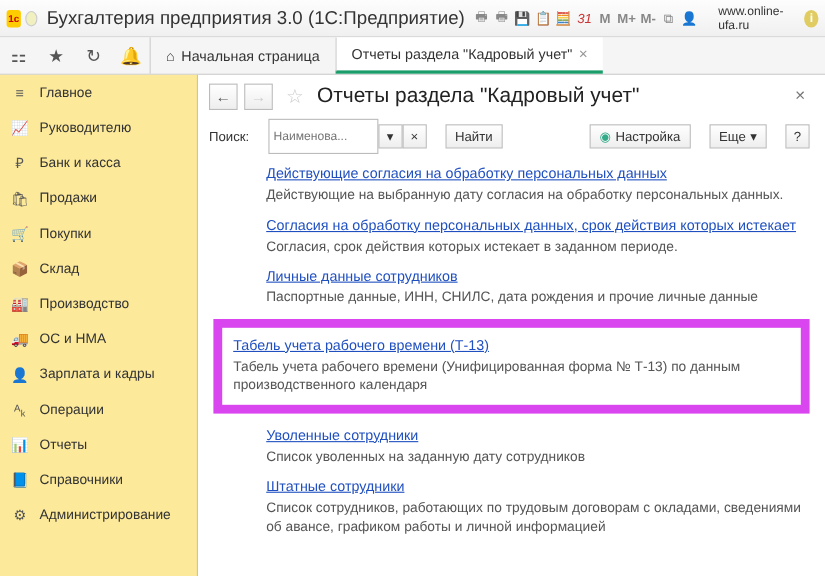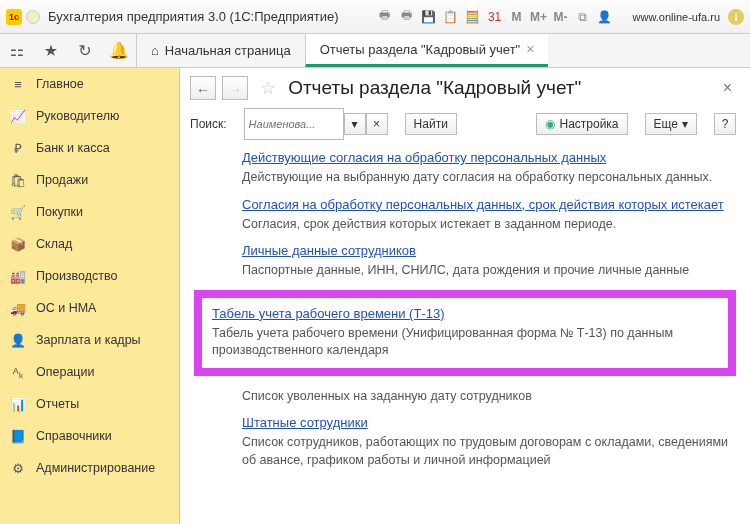--- a/index.html
+++ b/index.html
@@ -2,21 +2,21 @@
 <html><head>
 <meta charset="utf-8">
 <style>
 * { box-sizing: border-box; margin: 0; padding: 0; }
 body { font-family: Arial, sans-serif; font-size: 12px; background: #fff; width: 750px; height: 524px; overflow: hidden; }
 
 
 .titlebar { height: 34px; background: linear-gradient(#fdfdfd,#f0f0f0); border-bottom: 1px solid #ccc; display: flex; align-items: center; padding: 0 6px; gap: 4px; }
 .titlebar .logo { width: 16px; height: 16px; background: #ffcc00; border-radius: 3px; font-size: 9px; display:flex;align-items:center;justify-content:center;color:#c00;font-weight:bold; }
 .titlebar .circle { width: 14px; height: 14px; border-radius: 50%; background: #f0f0c0; border:1px solid #ccc; }
-.titlebar .title { font-size: 13px; color: #333; margin-left: 4px; flex: 0 0 auto; }
+.titlebar .title { font-size: 17px; color: #333; margin-left: 4px; flex: 0 0 auto; }
 .titlebar .spacer { flex: 1; }
 .titlebar .tb-icon { width: 18px; height: 18px; display:flex;align-items:center;justify-content:center; font-size: 12px; color:#888; cursor:pointer; }
 .tb-m { font-weight:bold; color:#666; font-size:13px; }
 .tb-url { font-size: 11px; color:#333; margin-left: 2px; padding-left: 13px; }
 .tb-info { width:16px;height:16px;border-radius:50%;background:#e0cc60;color:#fff;display:flex;align-items:center;justify-content:center;font-weight:bold;font-size:11px;margin-left:4px; }
 
 
 .tabbar { height: 34px; background: #f5f5f5; border-bottom: 1px solid #ccc; display: flex; align-items: stretch; }
 .tabbar .iconbtn { width: 34px; display:flex;align-items:center;justify-content:center; color:#555; font-size:16px; cursor:pointer; }
 .tab { display:flex; align-items:center; padding: 0 14px; border-left:1px solid #ccc; font-size:13px; color:#333; gap:6px; cursor:pointer; }
@@ -36,21 +36,21 @@
 .content-header { display:flex; align-items:center; gap:6px; margin-bottom: 8px; }
 .navbtn { width:26px; height:24px; border:1px solid #bbb; background:linear-gradient(#fff,#eee); display:flex;align-items:center;justify-content:center; cursor:pointer; font-size:14px;color:#555; }
 .navbtn.disabled { color:#ccc; }
 .star { font-size:18px; color:#ccc; margin: 0 6px; }
 .page-title { font-size: 19px; color:#222; flex:1; }
 .close-page { font-size:16px; color:#777; cursor:pointer; padding:0 4px; }
 
 .toolbar { display:flex; align-items:center; gap:17px; margin-bottom: 10px; }
 .toolbar label { color:#333; }
 .search-wrap { display:flex; align-items:center; }
-.search-input { width:100px; height:22px; border:1px solid #bbb; padding:15px 4px; font-size:11px; color:#999;font-style:italic; }
+.search-input { width:100px; height:22px; border:1px solid #bbb; padding:15px 4px; font-size:11px; color:#999; }
 .btn { height:22px; border:1px solid #bbb; background:linear-gradient(#fff,#eee); padding:0 8px; font-size:12px; color:#333; cursor:pointer; display:inline-flex;align-items:center;gap:4px; }
 .sq { width:22px; padding:0; justify-content:center; }
 .toolbar .grow { flex:1; }
 
 .report-list { padding-left: 4px; }
 .report-item { margin-bottom: 10px; margin-left: 48px; }
 .report-link { color: #2050c0; text-decoration: underline; font-size:13px; cursor:pointer; }
 .report-desc { color:#555; font-size:12.5px; margin-top:4px; line-height:1.4; }
 .highlighted-item { border: 8px solid #d946ef; padding: 8px 10px; margin: 6px 0 12px 0; }
 
@@ -61,21 +61,21 @@
 <div class="titlebar">
   <span class="logo">1c</span>
   <span class="circle"></span>
   <span class="title">Бухгалтерия предприятия 3.0   (1С:Предприятие)</span>
   <span class="spacer"></span>
   <span class="tb-icon">🖶</span>
   <span class="tb-icon">🖶</span>
   <span class="tb-icon">💾</span>
   <span class="tb-icon">📋</span>
   <span class="tb-icon">🧮</span>
-  <span class="tb-icon" style="color:#c33;">31</span>
+  <span class="tb-icon" style="color:#c33;font-style:italic;">31</span>
   <span class="tb-icon tb-m">M</span>
   <span class="tb-icon tb-m">M+</span>
   <span class="tb-icon tb-m">M-</span>
   <span class="tb-icon">⧉</span>
   <span class="tb-icon">👤</span>
   <span class="tb-url">www.online-ufa.ru</span>
   <span class="tb-info">i</span>
 </div>
 
 <div class="tabbar">
@@ -189,20 +189,21 @@
         </div>
         <div class="report-item">
           <div class="report-link">Личные данные сотрудников</div>
           <div class="report-desc">Паспортные данные, ИНН, СНИЛС, дата рождения и прочие личные данные</div>
         </div>
         <div class="highlighted-item">
           <div class="report-link">Табель учета рабочего времени (Т-13)</div>
           <div class="report-desc">Табель учета рабочего времени (Унифицированная форма № Т-13) по данным производственного календаря</div>
         </div>
         <div class="report-item">
+          <div class="report-link">Уволенные сотрудники</div>
           <div class="report-desc">Список уволенных на заданную дату сотрудников</div>
         </div>
         <div class="report-item">
           <div class="report-link">Штатные сотрудники</div>
           <div class="report-desc">Список сотрудников, работающих по трудовым договорам с окладами, сведениями об авансе, графиком работы и личной информацией</div>
         </div>
       </div>
   </div>
 </div>
 

